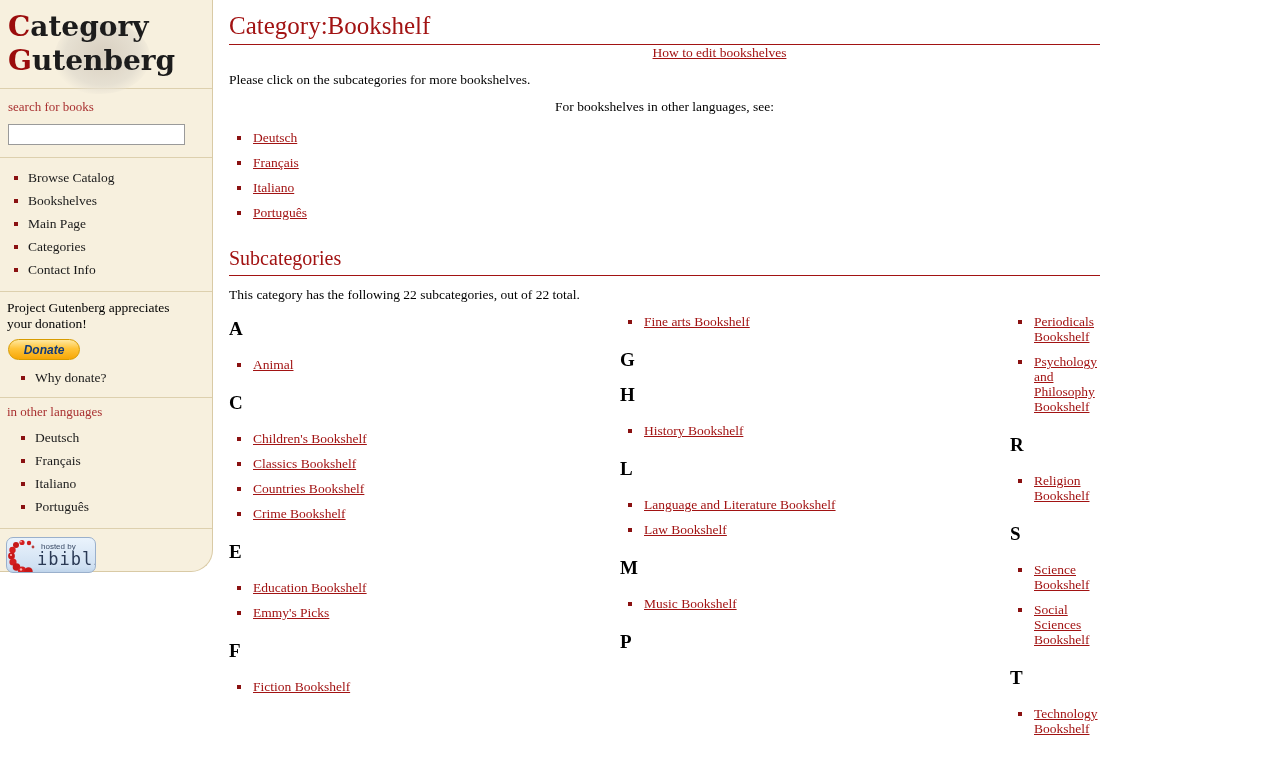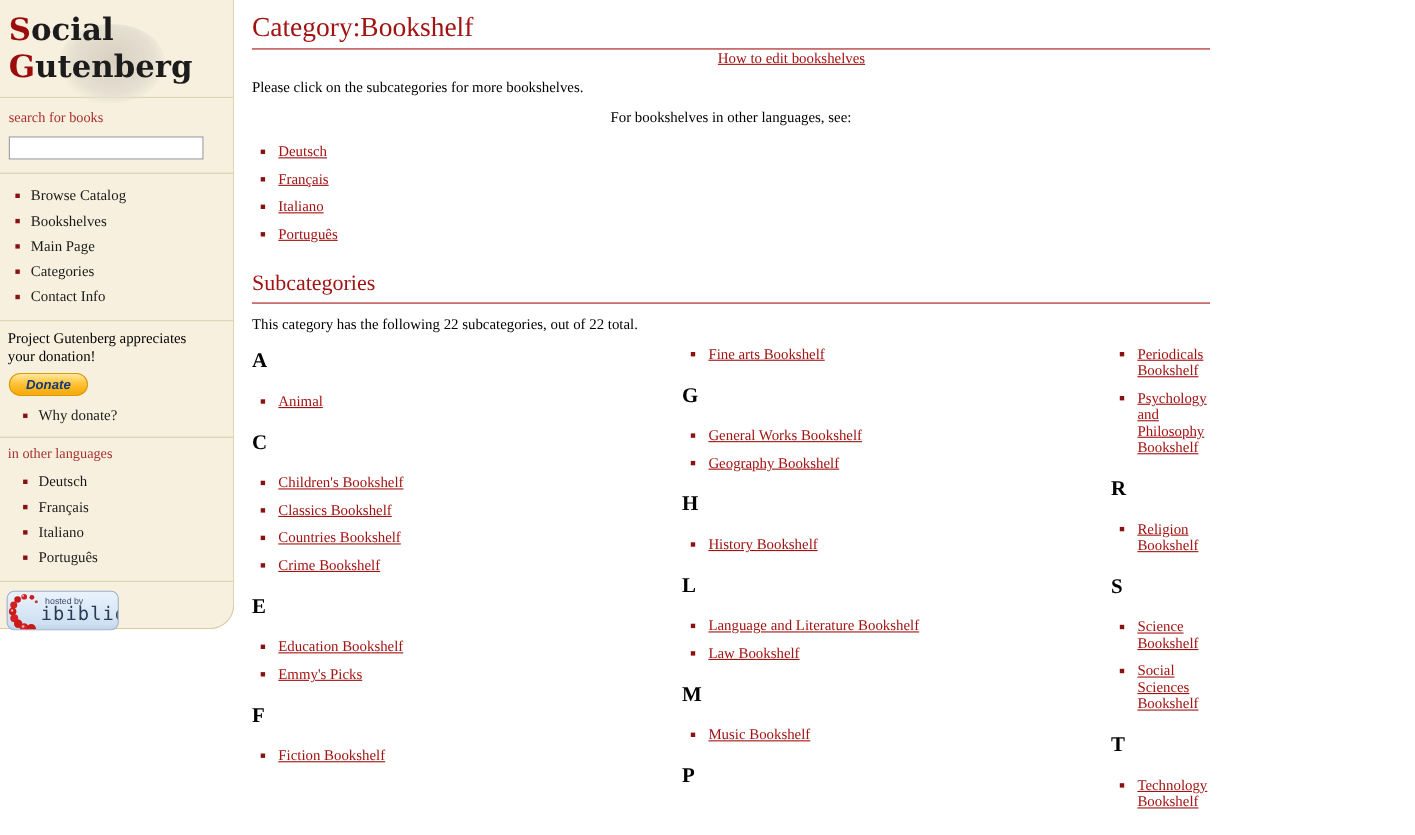--- a/index.html
+++ b/index.html
@@ -27,21 +27,21 @@
   ul.sb-list li::before { content:''; position:absolute; left:14px; top:10px; width:4px; height:4px; background:#8a1111; }
   ul.sb-list a { color:#1a1a1a; text-decoration:none; cursor:pointer; }
   .donation { padding:8px 7px 6px 7px; }
   .donation-text { font-size:13.5px; line-height:16px; }
   .donate-btn { margin:7px 0 2px 1px; display:inline-block; width:72px; height:21px;
                 background:linear-gradient(#ffe8a0, #ffc439 45%, #f7a707); border:1px solid #d79b00;
                 border-radius:11px; color:#123a7a; font-family:"Liberation Sans",sans-serif;
                 font-weight:bold; font-style:italic; font-size:12px; text-align:center; line-height:20px; cursor:pointer; }
   .langs { padding:6px 7px 10px 7px;font-family:Liberation Serif, serif; }
   .hosted { padding:8px 6px 8px 6px; }
-  .ibiblio-badge { position:relative; width:102px; height:36px; border:1px solid #9ab0cc; border-radius:7px;
+  .ibiblio-badge { position:relative; width:90px; height:36px; border:1px solid #9ab0cc; border-radius:7px;
                    background:linear-gradient(#eaf3fc,#cfe0f2 85%,#bfd4ea); overflow:hidden; cursor:pointer; }
   .ib-hostedby { position:absolute; left:34px; top:4px; font-family:"Liberation Sans",sans-serif;
                  font-size:8px; color:#3a4a66; }
   .ib-word { position:absolute; left:30px; top:11px; font-family:"DejaVu Sans Mono","Liberation Mono",monospace;
              font-size:17px; color:#2b3a55; letter-spacing:1px; }
 
   
   .main { position:absolute; left:213px; top:0; width:887px; height:759px; padding:12px 0 0 16px; }
   h1.page-title { font-size:25px; font-weight:normal; color:#a21313; line-height:27px;
                   padding-bottom:5px; border-bottom:1px solid #a21313; }
@@ -63,21 +63,21 @@
   .col ul li { position:relative; padding:5px 0 5px 24px; font-size:13.5px; line-height:15px; }
   .col ul li::before { content:''; position:absolute; left:8px; top:11px; width:4px; height:4px; background:#8a1111; }
 </style>
 </head>
 <body>
 
 <div class="sidebar">
 
   <div class="logo">
     <div class="logo-blob"></div>
-    <div class="logo-line">Social</div>
+    <div class="logo-line">Category</div>
     <div class="logo-line">Gutenberg</div>
   </div>
 
   <div class="sb-divider"></div>
 
   <div class="search-sec">
     <div class="sb-label">search for books</div>
     <input type="text" style="">
   </div>
 
@@ -185,24 +185,20 @@
         <h3>F</h3>
         <ul>
           <li><a class="redlink">Fiction Bookshelf</a></li>
         </ul>
       </div>
       <div class="col col-2">
         <ul>
           <li><a class="redlink">Fine arts Bookshelf</a></li>
         </ul>
         <h3>G</h3>
-        <ul>
-          <li><a class="redlink">General Works Bookshelf</a></li>
-          <li><a class="redlink">Geography Bookshelf</a></li>
-        </ul>
         <h3>H</h3>
         <ul>
           <li><a class="redlink">History Bookshelf</a></li>
         </ul>
         <h3>L</h3>
         <ul>
           <li><a class="redlink">Language and Literature Bookshelf</a></li>
           <li><a class="redlink">Law Bookshelf</a></li>
         </ul>
         <h3>M</h3>

